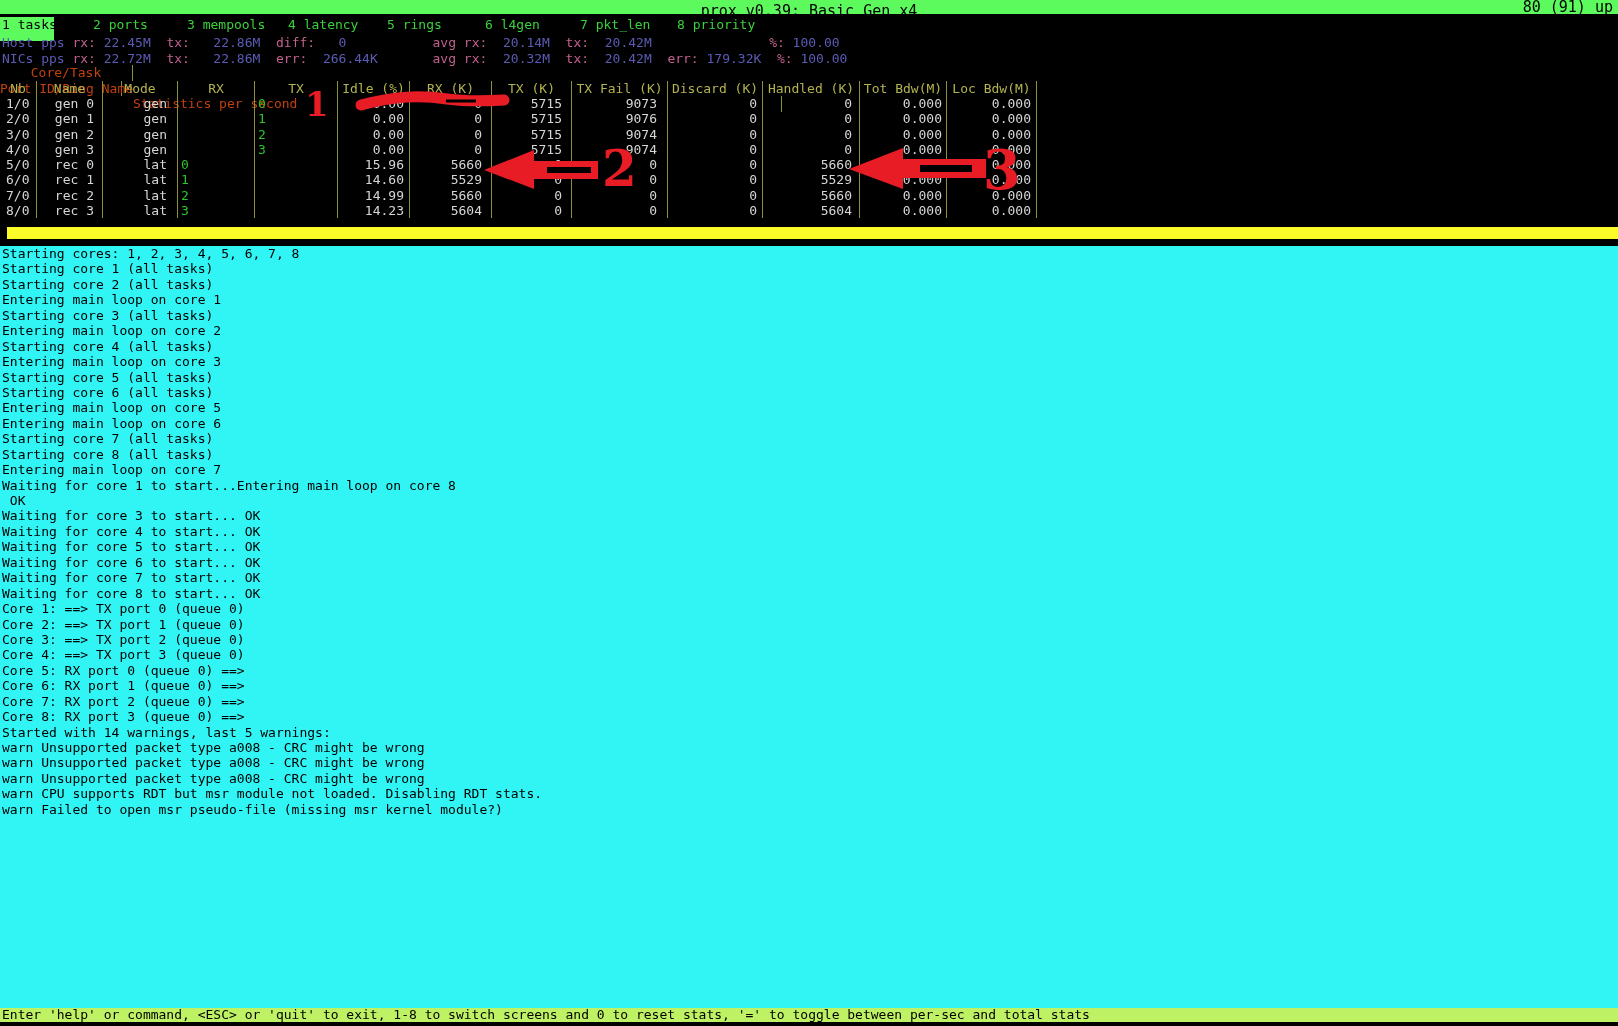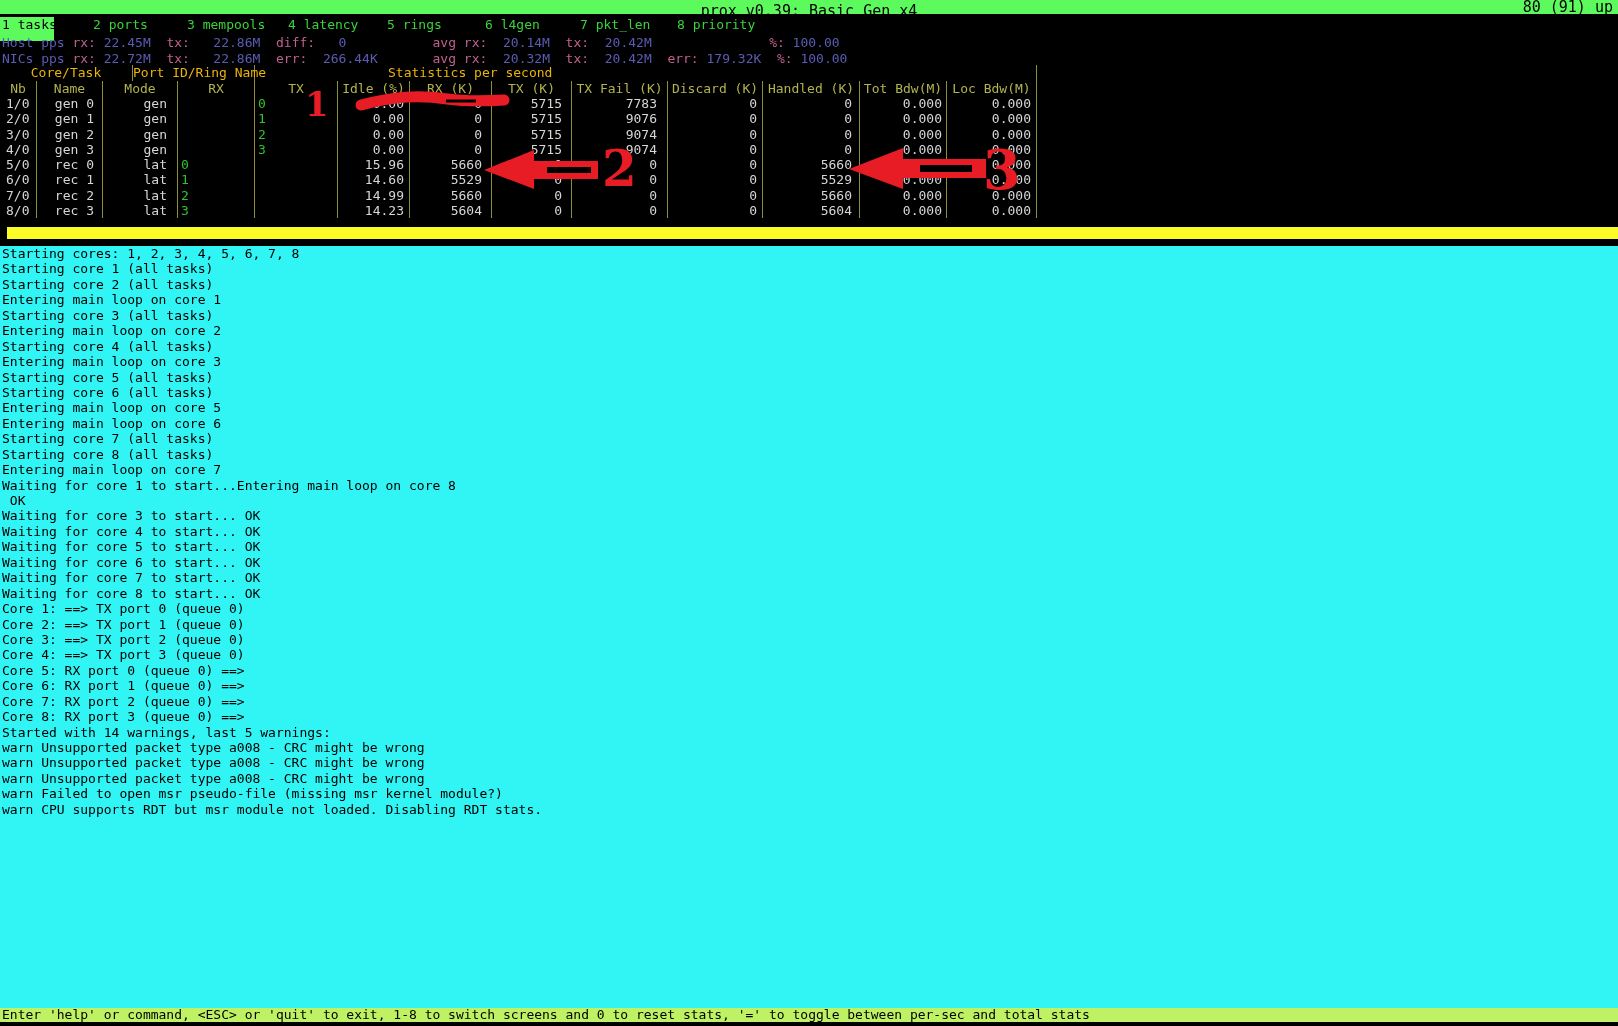--- a/index.html
+++ b/index.html
@@ -18,21 +18,21 @@
   .t1{left:93px}.t2{left:187px}.t3{left:288px}.t4{left:387px}.t5{left:485px}.t6{left:580px}.t7{left:677px}
   
   .stats{position:absolute;top:35px;left:2px;white-space:pre;}
   .stat-line{height:15.5px;}
   .c-blue{color:#5b5bb4;}
   .c-pink{color:#c2608f;}
   .c-plain{color:#000;}
   
   .ttable{position:absolute;top:65px;left:0;width:1037px;}
   .g-row,.h-row,.d-row{display:flex;}
-  .g-row{height:15.5px;color:#eab308;}
+  .g-row{height:15.5px;color:#c2410c;flex-direction:column;}
   .g-cell{box-sizing:border-box;border-right:1px solid #8f8f3a;text-align:center;white-space:pre;}
   .g0{width:133px}.g1{width:122px}.g2{width:782px;text-align:left;padding-left:133px;}
   .h-row{height:15.5px;color:#b3b34f;}
   .d-row{height:15.3px;color:#d6d6d6;}
   .cell{box-sizing:border-box;border-right:1px solid #8f8f3a;white-space:pre;overflow:hidden;}
   .hcell{text-align:center;}
   .col0{width:37px}.col1{width:66px}.col2{width:75px}.col3{width:77px}.col4{width:83px}
   .col5{width:72px}.col6{width:82px}.col7{width:80px}.col8{width:96px}.col9{width:95px}
   .col10{width:97px}.col11{width:87px}.col12{width:90px}
   .d-row .col0{text-align:left;padding-left:6px;}
@@ -107,21 +107,21 @@
     <div>
         <div class="d-row">
           <div class="cell col0">1/0</div>
           <div class="cell col1">gen 0</div>
           <div class="cell col2">gen</div>
           <div class="cell col3 green"></div>
           <div class="cell col4 green">0</div>
           <div class="cell col5">0.00</div>
           <div class="cell col6">0</div>
           <div class="cell col7">5715</div>
-          <div class="cell col8">7783</div>
+          <div class="cell col8">9073</div>
           <div class="cell col9">0</div>
           <div class="cell col10">0</div>
           <div class="cell col11">0.000</div>
           <div class="cell col12">0.000</div>
         </div>
         <div class="d-row">
           <div class="cell col0">2/0</div>
           <div class="cell col1">gen 1</div>
           <div class="cell col2">gen</div>
           <div class="cell col3 green"></div>
@@ -259,22 +259,22 @@
       <div class="log-line">Core 3: ==&gt; TX port 2 (queue 0)</div>
       <div class="log-line">Core 4: ==&gt; TX port 3 (queue 0)</div>
       <div class="log-line">Core 5: RX port 0 (queue 0) ==&gt;</div>
       <div class="log-line">Core 6: RX port 1 (queue 0) ==&gt;</div>
       <div class="log-line">Core 7: RX port 2 (queue 0) ==&gt;</div>
       <div class="log-line">Core 8: RX port 3 (queue 0) ==&gt;</div>
       <div class="log-line">Started with 14 warnings, last 5 warnings:</div>
       <div class="log-line">warn Unsupported packet type a008 - CRC might be wrong</div>
       <div class="log-line">warn Unsupported packet type a008 - CRC might be wrong</div>
       <div class="log-line">warn Unsupported packet type a008 - CRC might be wrong</div>
+      <div class="log-line">warn CPU supports RDT but msr module not loaded. Disabling RDT stats.</div>
       <div class="log-line">warn Failed to open msr pseudo-file (missing msr kernel module?)</div>
-      <div class="log-line">warn CPU supports RDT but msr module not loaded. Disabling RDT stats.</div>
     </div>
 
   <div class="statusbar">Enter 'help' or command, &lt;ESC&gt; or 'quit' to exit, 1-8 to switch screens and 0 to reset stats, '=' to toggle between per-sec and total stats</div>
 
   <svg class="annot" width="1618" height="1026" viewBox="0 0 1618 1026">
 
     <g>
       <path d="M361,105 C395,96 420,95 447,99 C470,102 488,101 504,100" stroke="#e81c24" stroke-width="11" fill="none" stroke-linecap="round"></path>
       <path d="M446,101 L476,101" stroke="#000000" stroke-width="3" fill="none"></path>
     </g>

